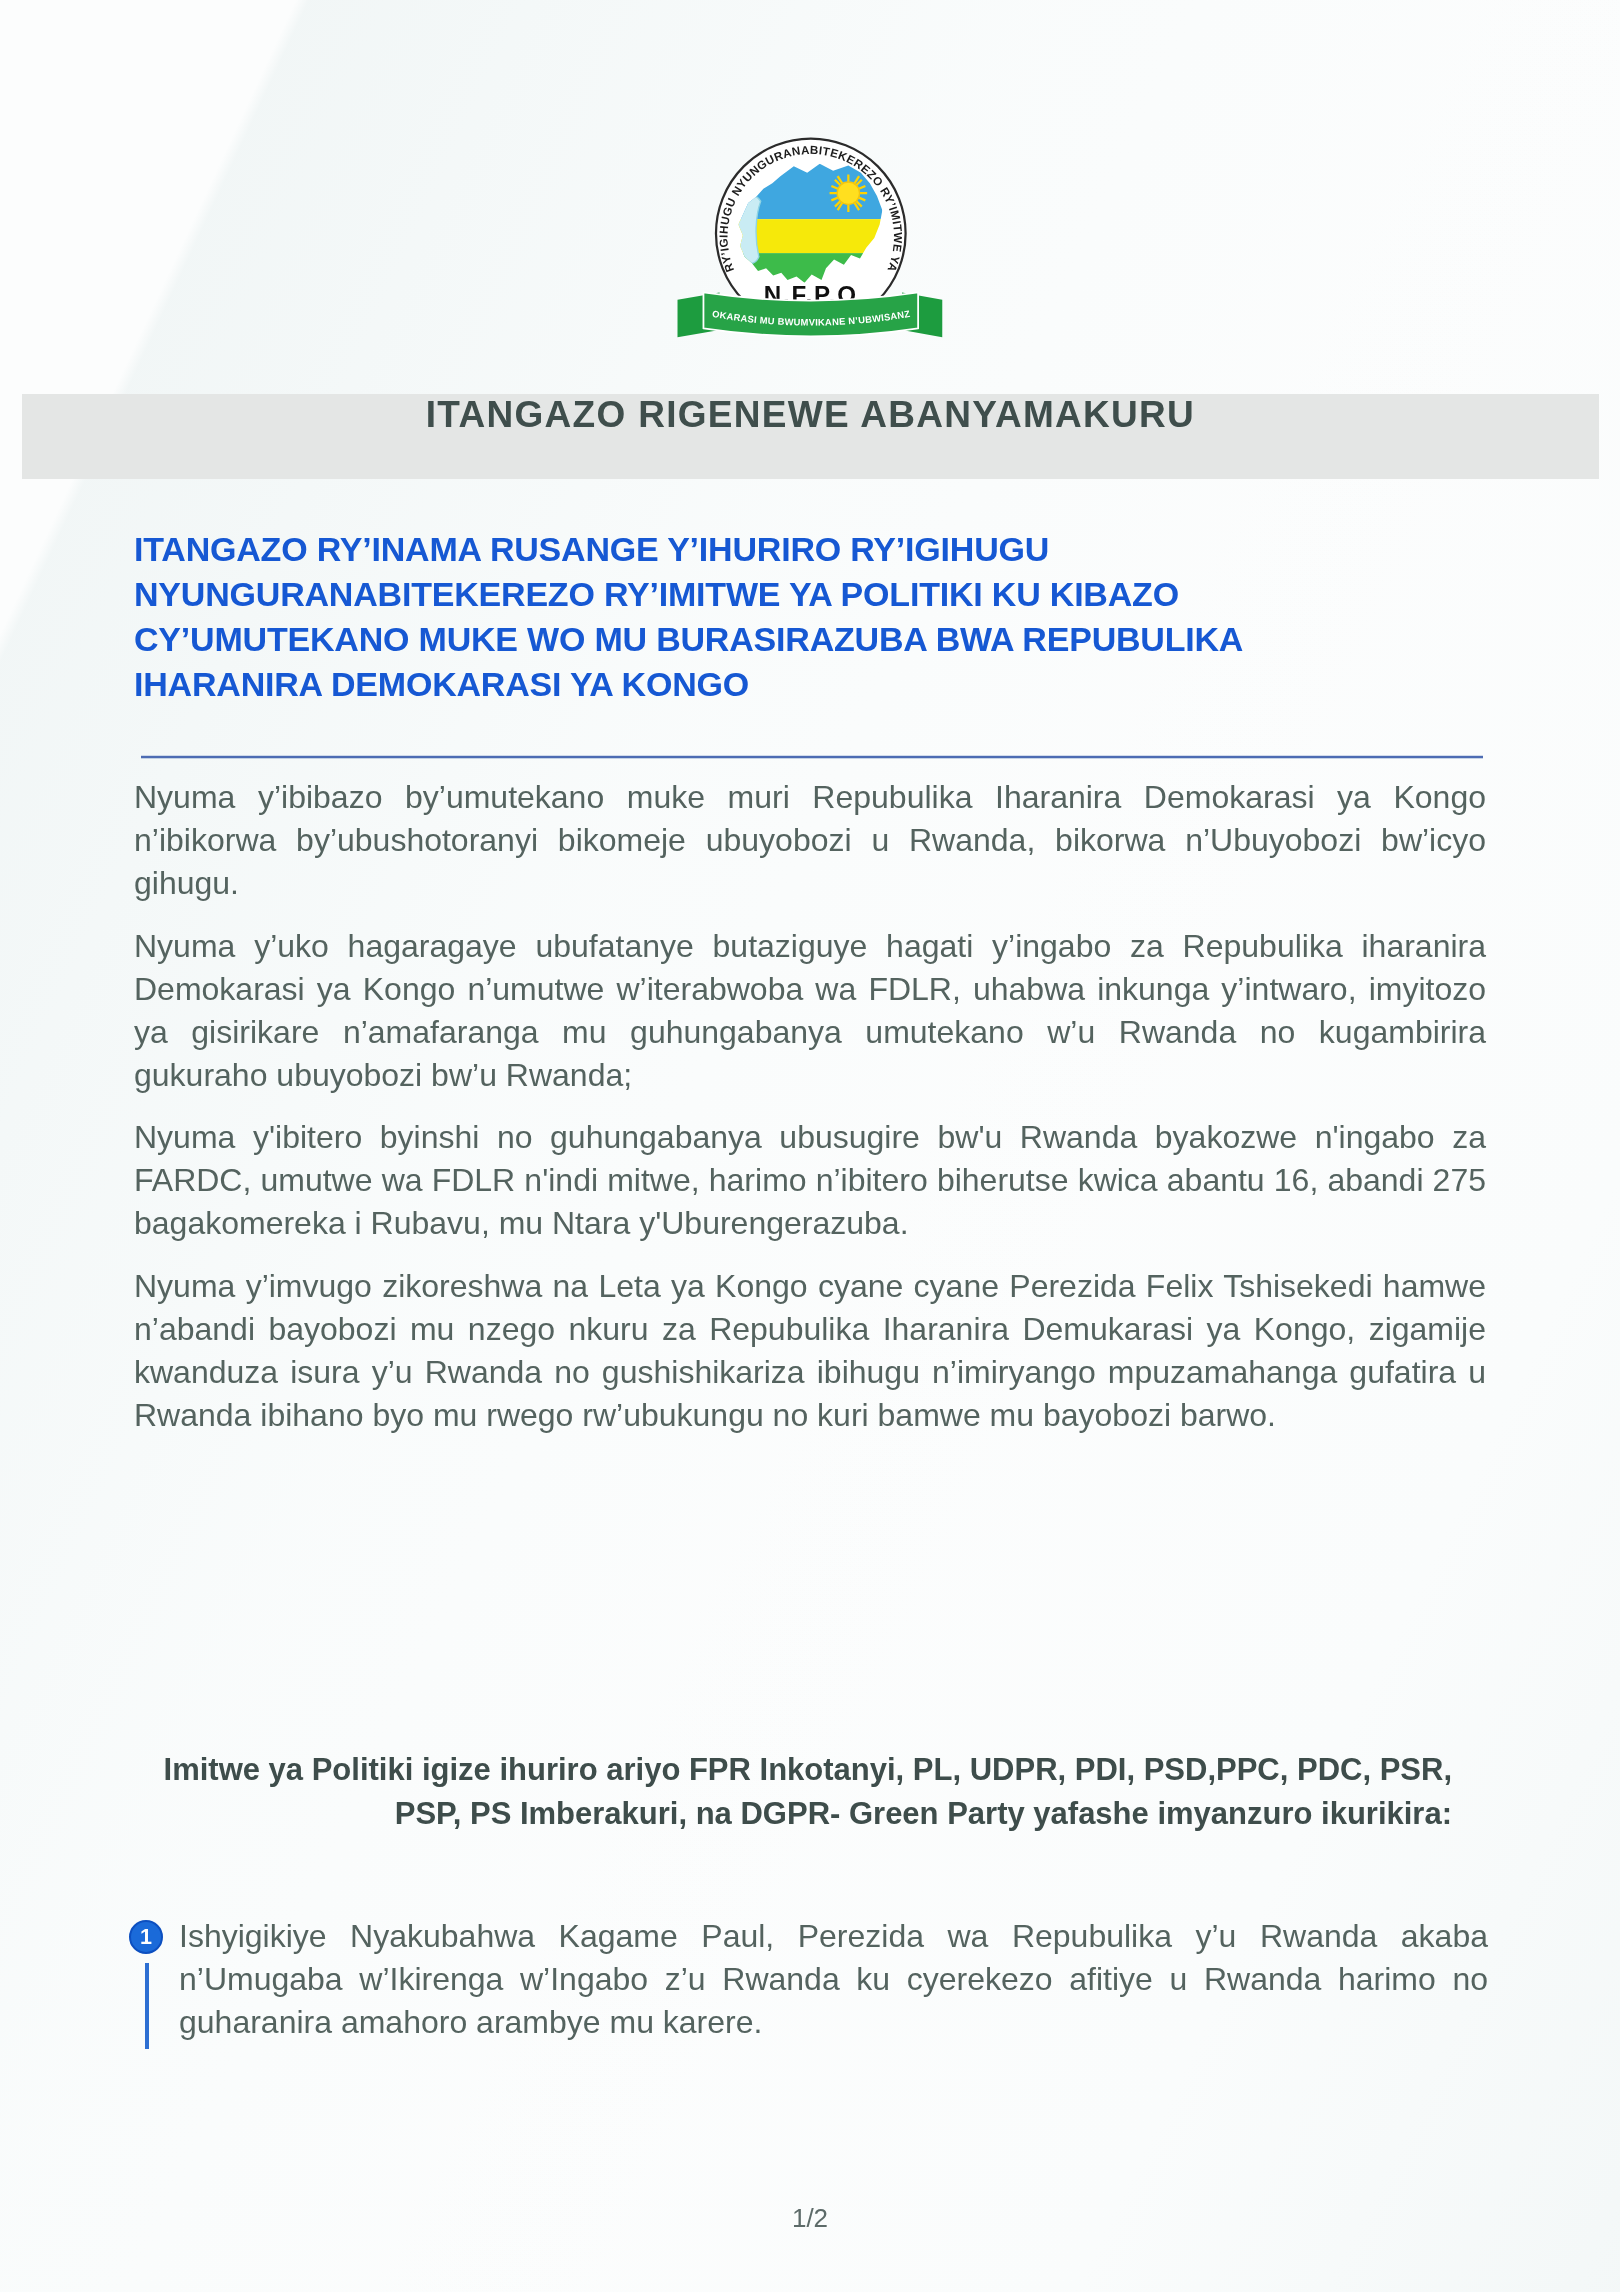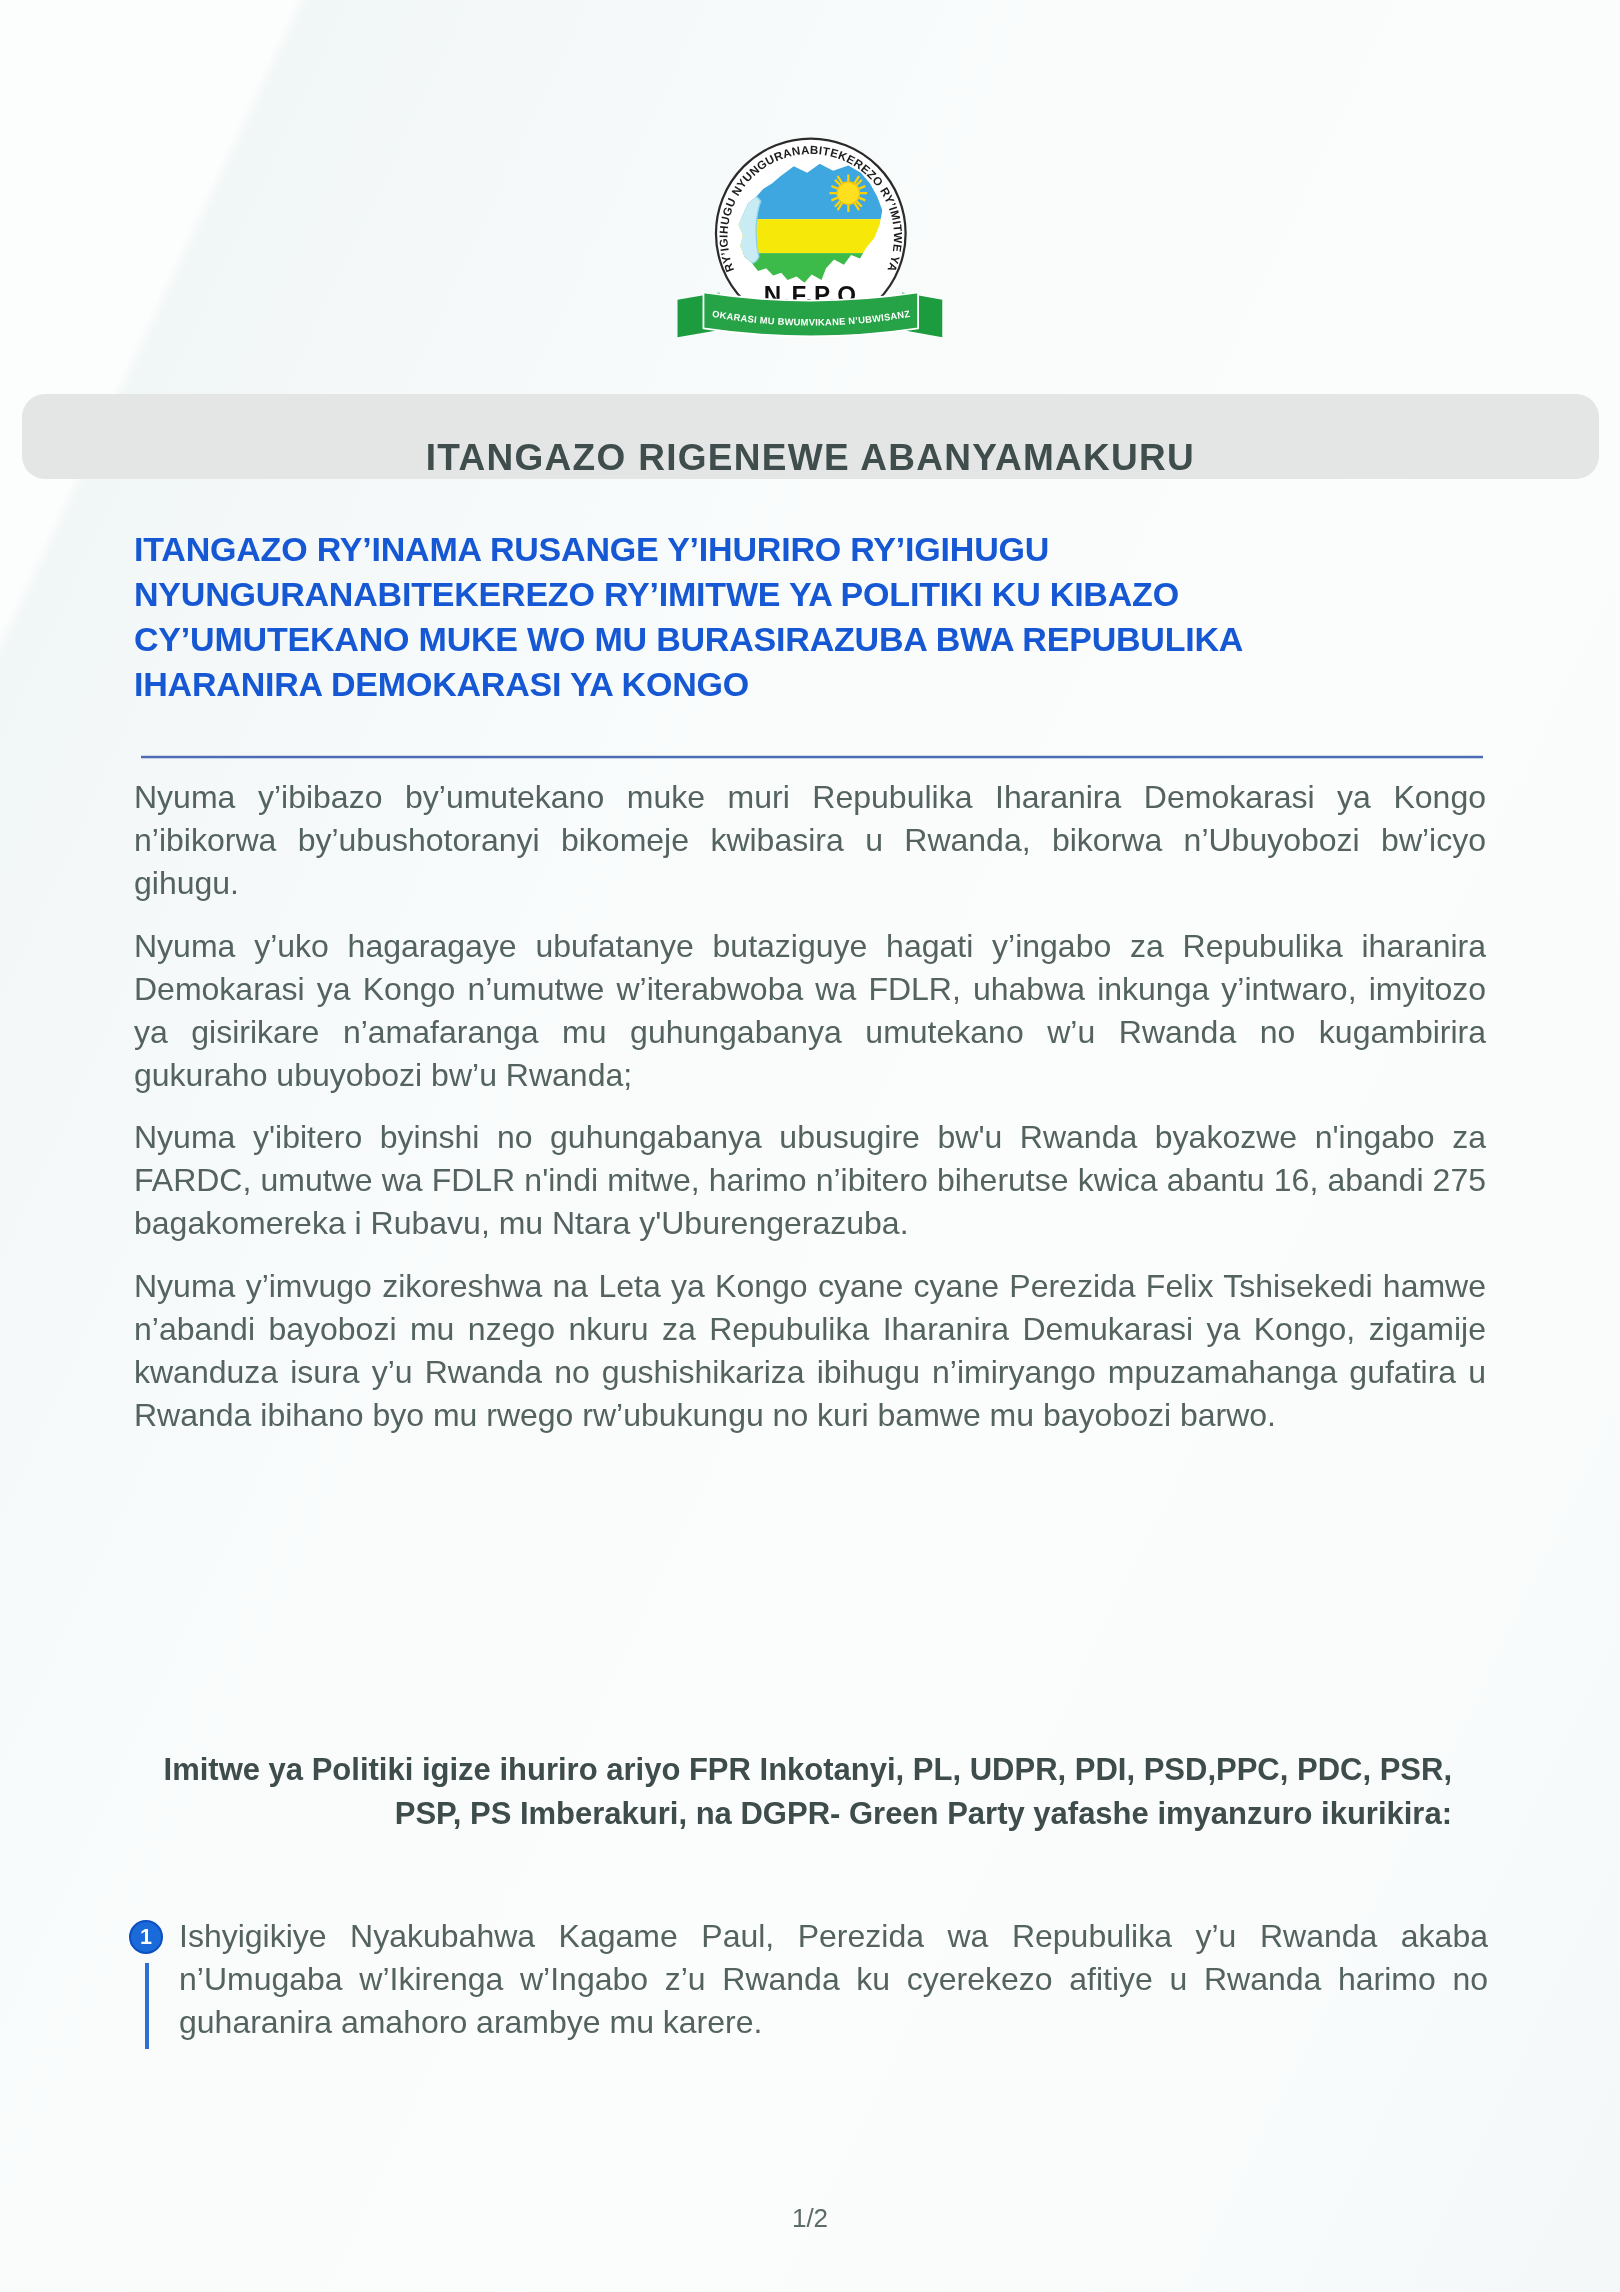--- a/index.html
+++ b/index.html
@@ -10,22 +10,22 @@
     font-family:"Liberation Sans", sans-serif;
     background:
       linear-gradient(115deg, rgba(255,255,255,0) 0%, rgba(255,255,255,0) 11%, rgba(233,241,241,0.55) 11.5%, rgba(242,248,248,0.28) 38%, rgba(255,255,255,0) 62%),
       linear-gradient(296deg, rgba(233,241,241,0.45) 0%, rgba(242,248,248,0.2) 20%, rgba(255,255,255,0) 46%),
       #fcfdfd;
   }
   .logo{position:absolute;left:648px;top:124px;width:322px;height:235px;}
   .banner{
     position:absolute;top:394px;left:22.4px;right:21.5px;height:85px;
     background:#e4e6e5;
-    display:flex;align-items:flex-end;justify-content:center;
-    color:#3f4e4c;font-size:37px;font-weight:bold;letter-spacing:1.3px;border-radius:23px;
+    display:flex;align-items:flex-start;justify-content:center;
+    color:#3f4e4c;font-size:37px;font-weight:bold;letter-spacing:1.3px;
   }
   .title{
     position:absolute;top:527px;left:134px;width:1352px;
     color:#1658d3;
     font-size:34px;font-weight:bold;line-height:45px;letter-spacing:-0.2px;
   }
   .rule{
     position:absolute;top:749px;left:141px;width:1342px;height:0;
     border:none;border-top:2.7px solid #4d6cb3;
     box-shadow:0 0.9px 0 rgba(120,150,200,0.45), 0 -0.9px 0 rgba(120,150,200,0.35);
@@ -126,21 +126,21 @@
   <div class="title">
       <div>ITANGAZO RY’INAMA RUSANGE Y’IHURIRO RY’IGIHUGU</div>
       <div>NYUNGURANABITEKEREZO RY’IMITWE YA POLITIKI KU KIBAZO</div>
       <div>CY’UMUTEKANO MUKE WO MU BURASIRAZUBA BWA REPUBULIKA</div>
       <div>IHARANIRA DEMOKARASI YA KONGO</div>
     </div>
 
   <hr class="rule">
 
   <div class="body">
-      <p>Nyuma y’ibibazo by’umutekano muke muri Repubulika Iharanira Demokarasi ya Kongo n’ibikorwa by’ubushotoranyi bikomeje kwibasira u Rwanda, bikorwa n’Ubuyobozi bw’icyo gihugu.</p>
+      <p>Nyuma y’ibibazo by’umutekano muke muri Repubulika Iharanira Demokarasi ya Kongo n’ibikorwa by’ubushotoranyi bikomeje ubuyobozi u Rwanda, bikorwa n’Ubuyobozi bw’icyo gihugu.</p>
       <p>Nyuma y’uko hagaragaye ubufatanye butaziguye hagati y’ingabo za Repubulika iharanira Demokarasi ya Kongo n’umutwe w’iterabwoba wa FDLR, uhabwa inkunga y’intwaro, imyitozo ya gisirikare n’amafaranga mu guhungabanya umutekano w’u Rwanda no kugambirira gukuraho ubuyobozi bw’u Rwanda;</p>
       <p>Nyuma y'ibitero byinshi no guhungabanya ubusugire bw'u Rwanda byakozwe n'ingabo za FARDC, umutwe wa FDLR n'indi mitwe, harimo n’ibitero biherutse kwica abantu 16, abandi 275 bagakomereka i Rubavu, mu Ntara y'Uburengerazuba.</p>
       <p>Nyuma y’imvugo zikoreshwa na Leta ya Kongo cyane cyane Perezida Felix Tshisekedi hamwe n’abandi bayobozi mu nzego nkuru za Repubulika Iharanira Demukarasi ya Kongo, zigamije kwanduza isura y’u Rwanda no gushishikariza ibihugu n’imiryango mpuzamahanga gufatira u Rwanda ibihano byo mu rwego rw’ubukungu no kuri bamwe mu bayobozi barwo.</p>
     </div>
 
   <div class="bold-intro">Imitwe ya Politiki igize ihuriro ariyo FPR Inkotanyi, PL, UDPR, PDI, PSD,PPC, PDC, PSR, PSP, PS Imberakuri, na DGPR- Green Party yafashe imyanzuro ikurikira:</div>
 
   <div class="resolution">
     <div class="marker-col">
       <div class="num-circle">1</div>

